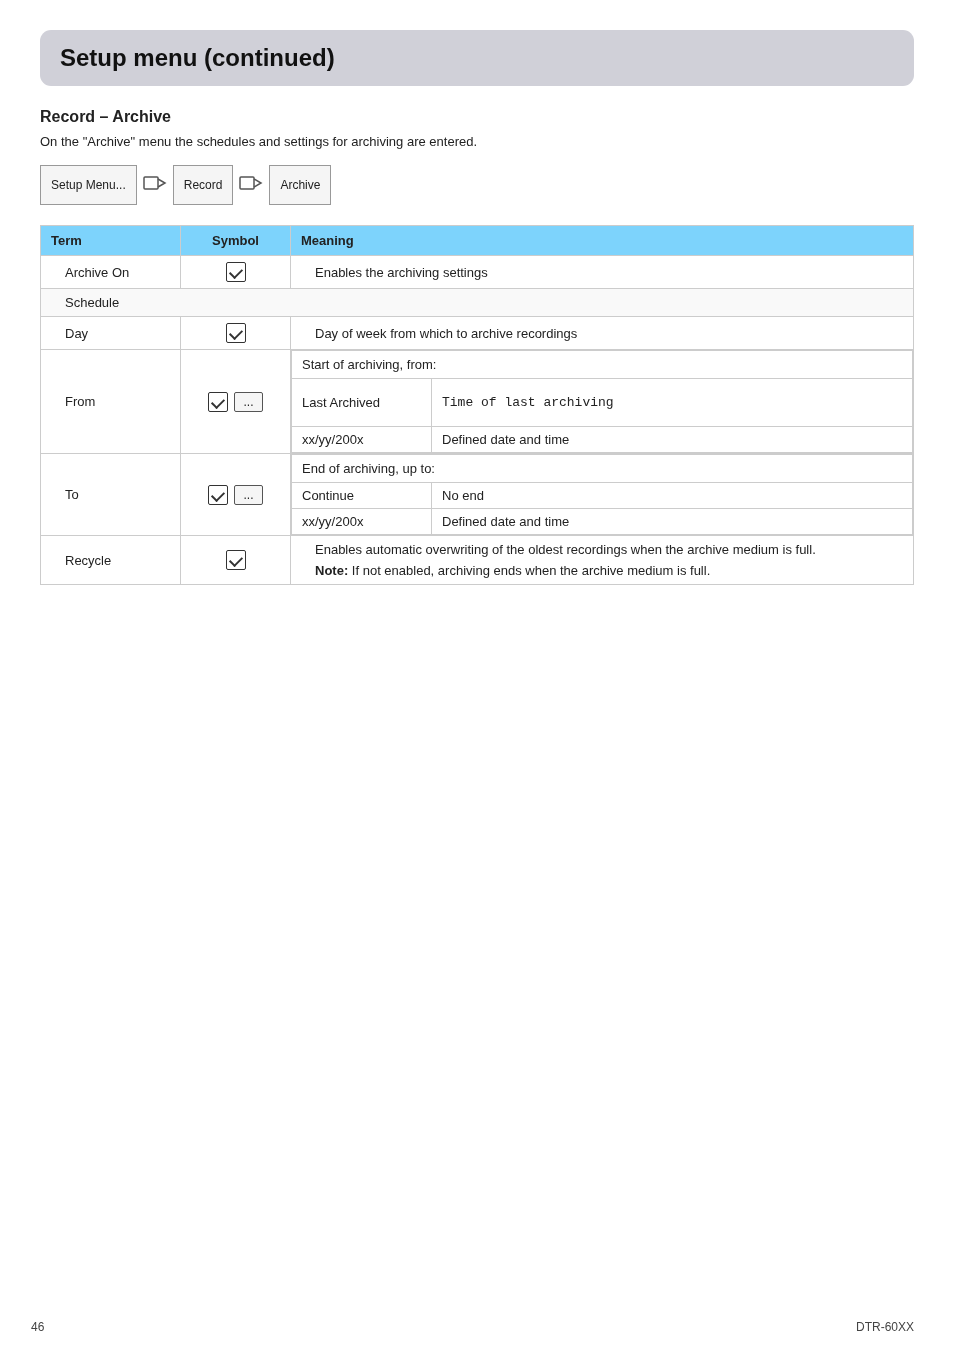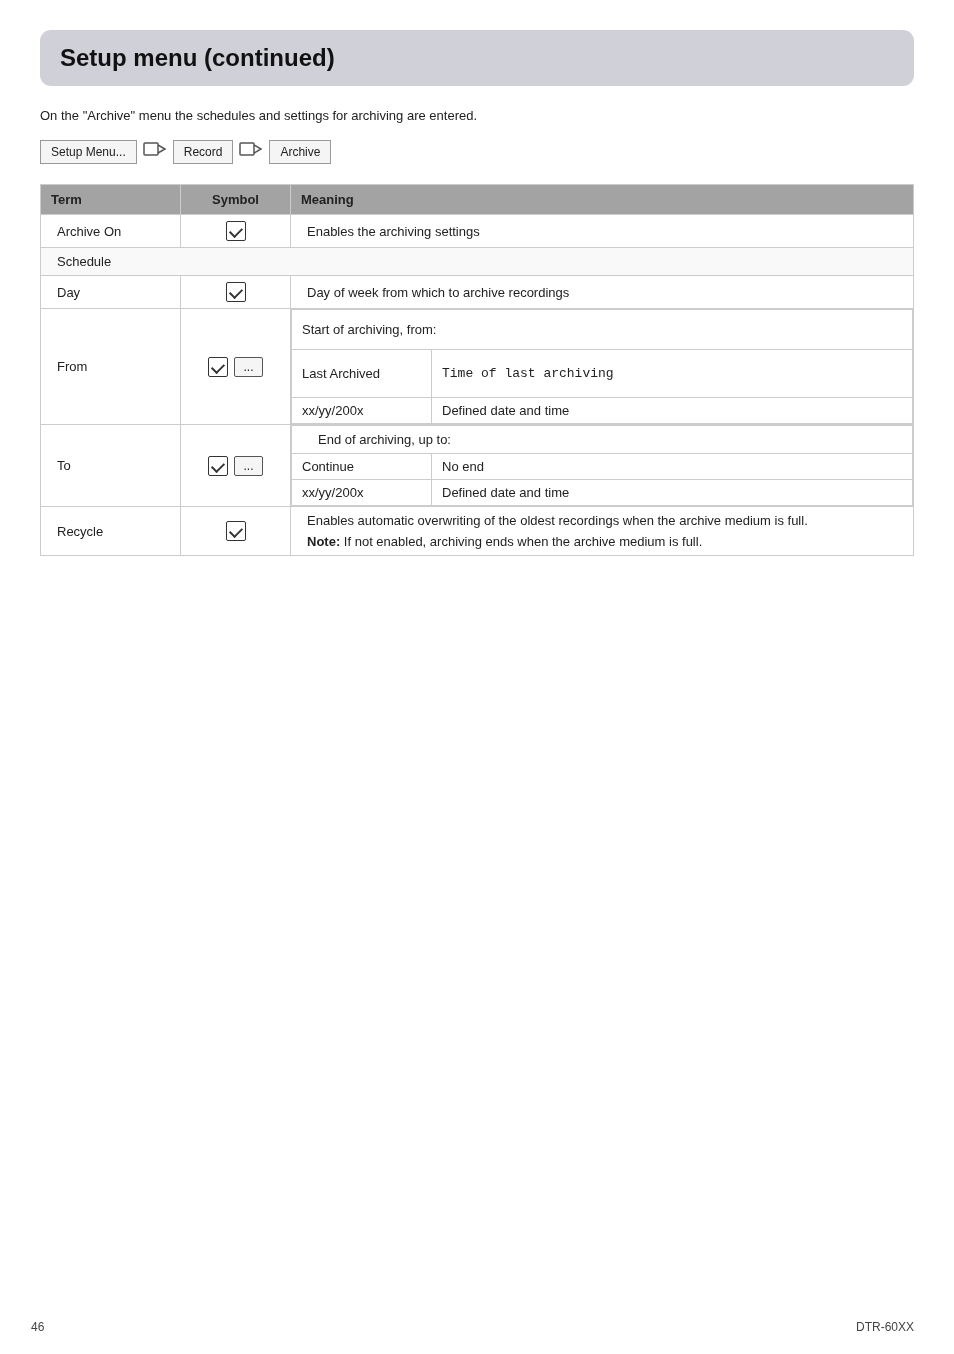--- a/index.html
+++ b/index.html
@@ -44,21 +44,21 @@
 
     .breadcrumb-nav {
       display: flex;
       align-items: center;
       gap: 6px;
       margin-bottom: 20px;
     }
 
     .breadcrumb-item {
       border: 1px solid #999;
-      padding: 4px 10px;
+      padding: 12px 10px;
       font-size: 12px;
       background: #f5f5f5;
       white-space: nowrap;
     }
 
     .breadcrumb-arrow {
       font-size: 18px;
       color: #555;
       display: inline-block;
     }
@@ -69,30 +69,30 @@
     }
 
     
     .data-table {
       width: 100%;
       border-collapse: collapse;
       border: 1px solid #ccc;
     }
 
     .data-table th {
-      background: #a3a3a3;
+      background: #7dd3fc;
       text-align: left;
       padding: 7px 10px;
       font-weight: bold;
       font-size: 13px;
       border: 1px solid #ccc;
     }
 
     .data-table td {
-      padding: 6px 16px;
+      padding: 6px 24px;
       vertical-align: middle;
       border: 1px solid #ccc;
       font-size: 13px;
     }
 
     .data-table tr.group-header td {
       background: #f9f9f9;
       font-weight: normal;
       color: #222;
     }
@@ -159,20 +159,21 @@
   </style>
 </head>
 <body>
 
 <div class="page-wrapper">
 
   <div class="page-header">
     <h1>Setup menu (continued)</h1>
   </div>
 
+  <div class="section-title">Record – Archive</div>
 
   <div class="section-desc">On the "Archive" menu the schedules and settings for archiving are entered.</div>
 
   <div class="breadcrumb-nav">
     <div class="breadcrumb-item">
       <span>Setup Menu...</span>
     </div>
     <span class="breadcrumb-arrow">
       <svg viewBox="0 0 24 20" fill="none" xmlns="http://www.w3.org/2000/svg">
         <rect x="1" y="4" width="14" height="12" rx="1" stroke="#555" stroke-width="1.5" fill="none"></rect>
@@ -230,21 +231,21 @@
         <td class="symbol-cell" style="vertical-align:middle;">
           <div class="symbol-group">
             <span class="checkbox-symbol"></span>
             <span class="ellipsis-btn">...</span>
           </div>
         </td>
         <td style="padding:0;">
           <table style="width:100%; border-collapse:collapse;">
             <tbody>
                 <tr>
-              <td colspan="2" style="padding:12px 10px; border-bottom:1px solid #ccc; font-size:13px;">Start of archiving, from:</td>
+              <td colspan="2" style="padding:6px 10px; border-bottom:1px solid #ccc; font-size:13px;">Start of archiving, from:</td>
             </tr>
             <tr>
               <td style="padding:5px 10px; width:140px; border-bottom:1px solid #ccc; font-size:13px;">Last Archived</td>
               <td style="padding:16px 10px; border-bottom:1px solid #ccc; font-size:13px;font-family:Liberation Mono, monospace;">Time of last archiving</td>
             </tr>
             <tr>
               <td style="padding:5px 10px; width:140px; font-size:13px;">xx/yy/200x</td>
               <td style="padding:5px 10px; font-size:13px;">Defined date and time</td>
             </tr>
           </tbody>
@@ -257,21 +258,21 @@
         <td class="symbol-cell" style="vertical-align:middle;">
           <div class="symbol-group">
             <span class="checkbox-symbol"></span>
             <span class="ellipsis-btn">...</span>
           </div>
         </td>
         <td style="padding:0;">
           <table style="width:100%; border-collapse:collapse;">
             <tbody>
                 <tr>
-              <td colspan="2" style="padding:6px 26px; border-bottom:1px solid #ccc; font-size:13px;">End of archiving, up to:</td>
+              <td colspan="2" style="padding:6px 10px; border-bottom:1px solid #ccc; font-size:13px;">End of archiving, up to:</td>
             </tr>
             <tr>
               <td style="padding:5px 10px; width:140px; border-bottom:1px solid #ccc; font-size:13px;">Continue</td>
               <td style="padding:5px 10px; border-bottom:1px solid #ccc; font-size:13px;">No end</td>
             </tr>
             <tr>
               <td style="padding:5px 10px; width:140px; font-size:13px;">xx/yy/200x</td>
               <td style="padding:5px 10px; font-size:13px;">Defined date and time</td>
             </tr>
           </tbody>

